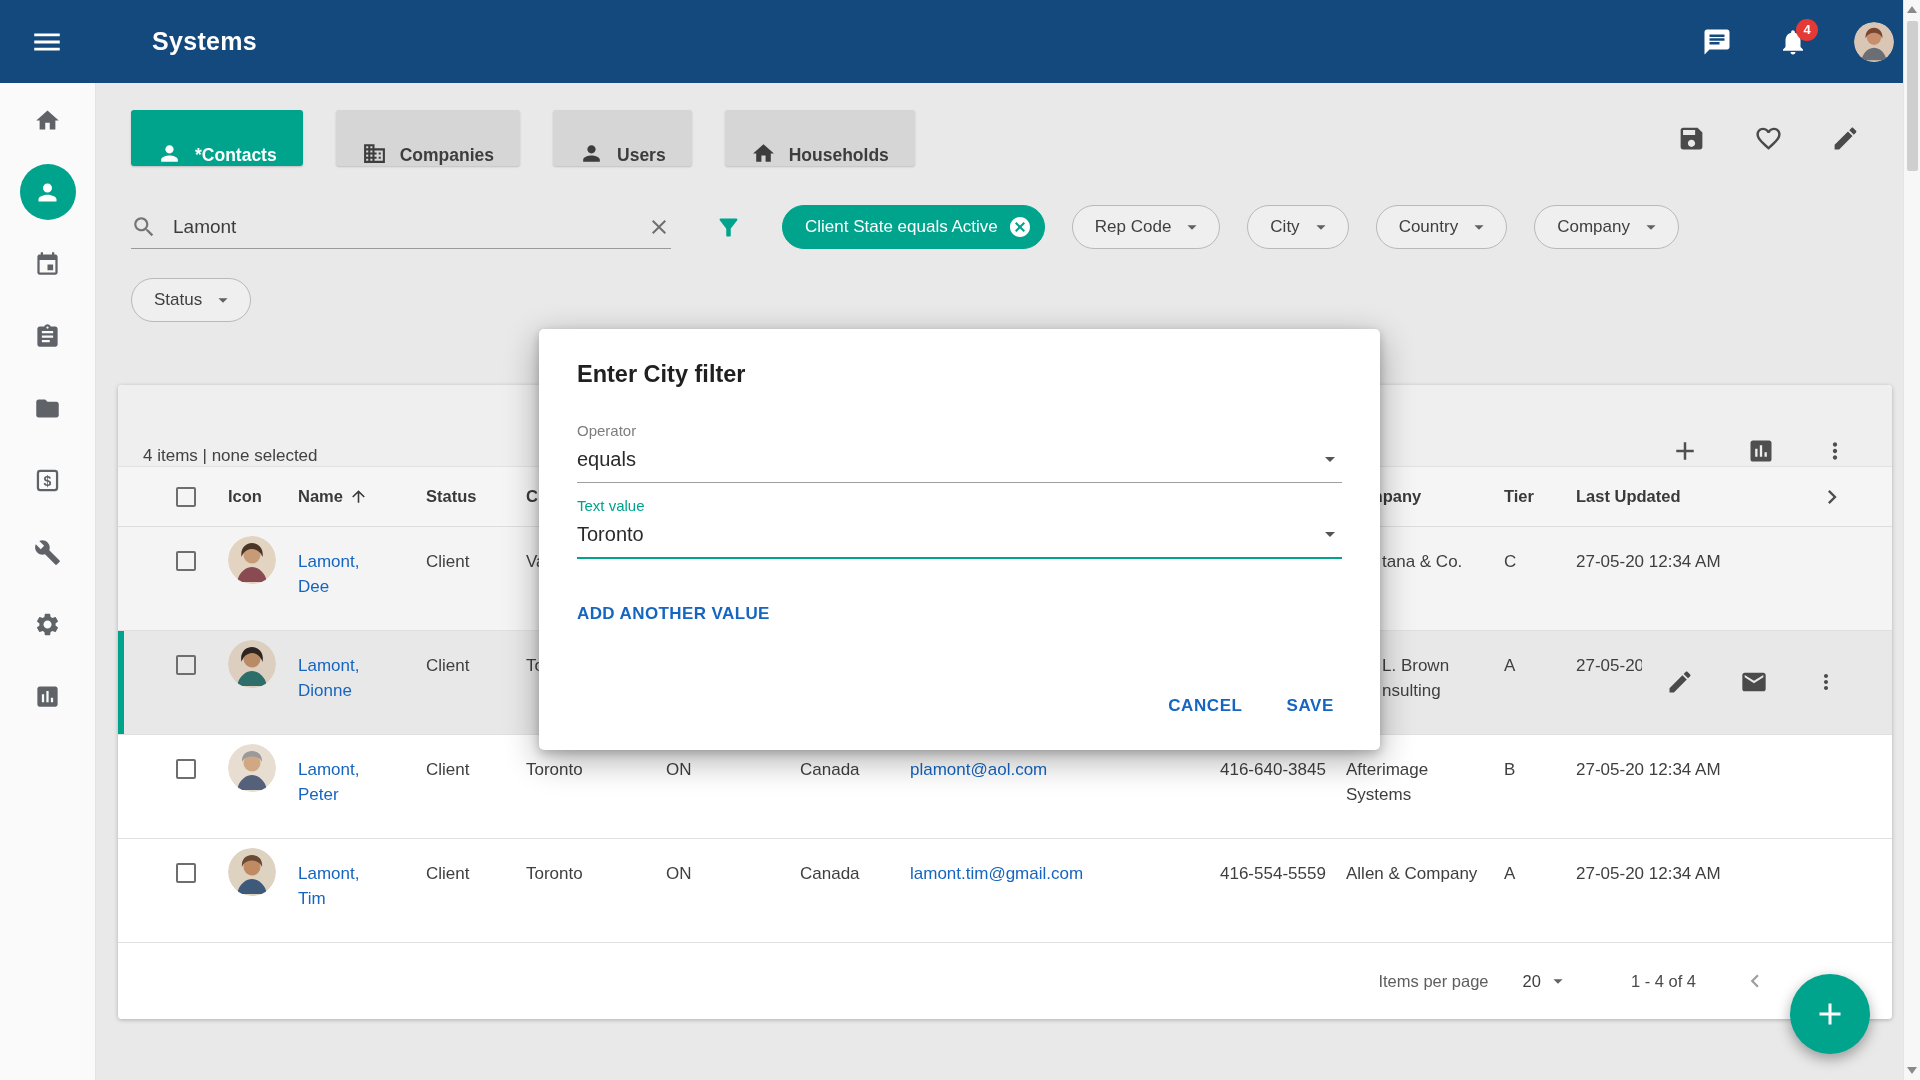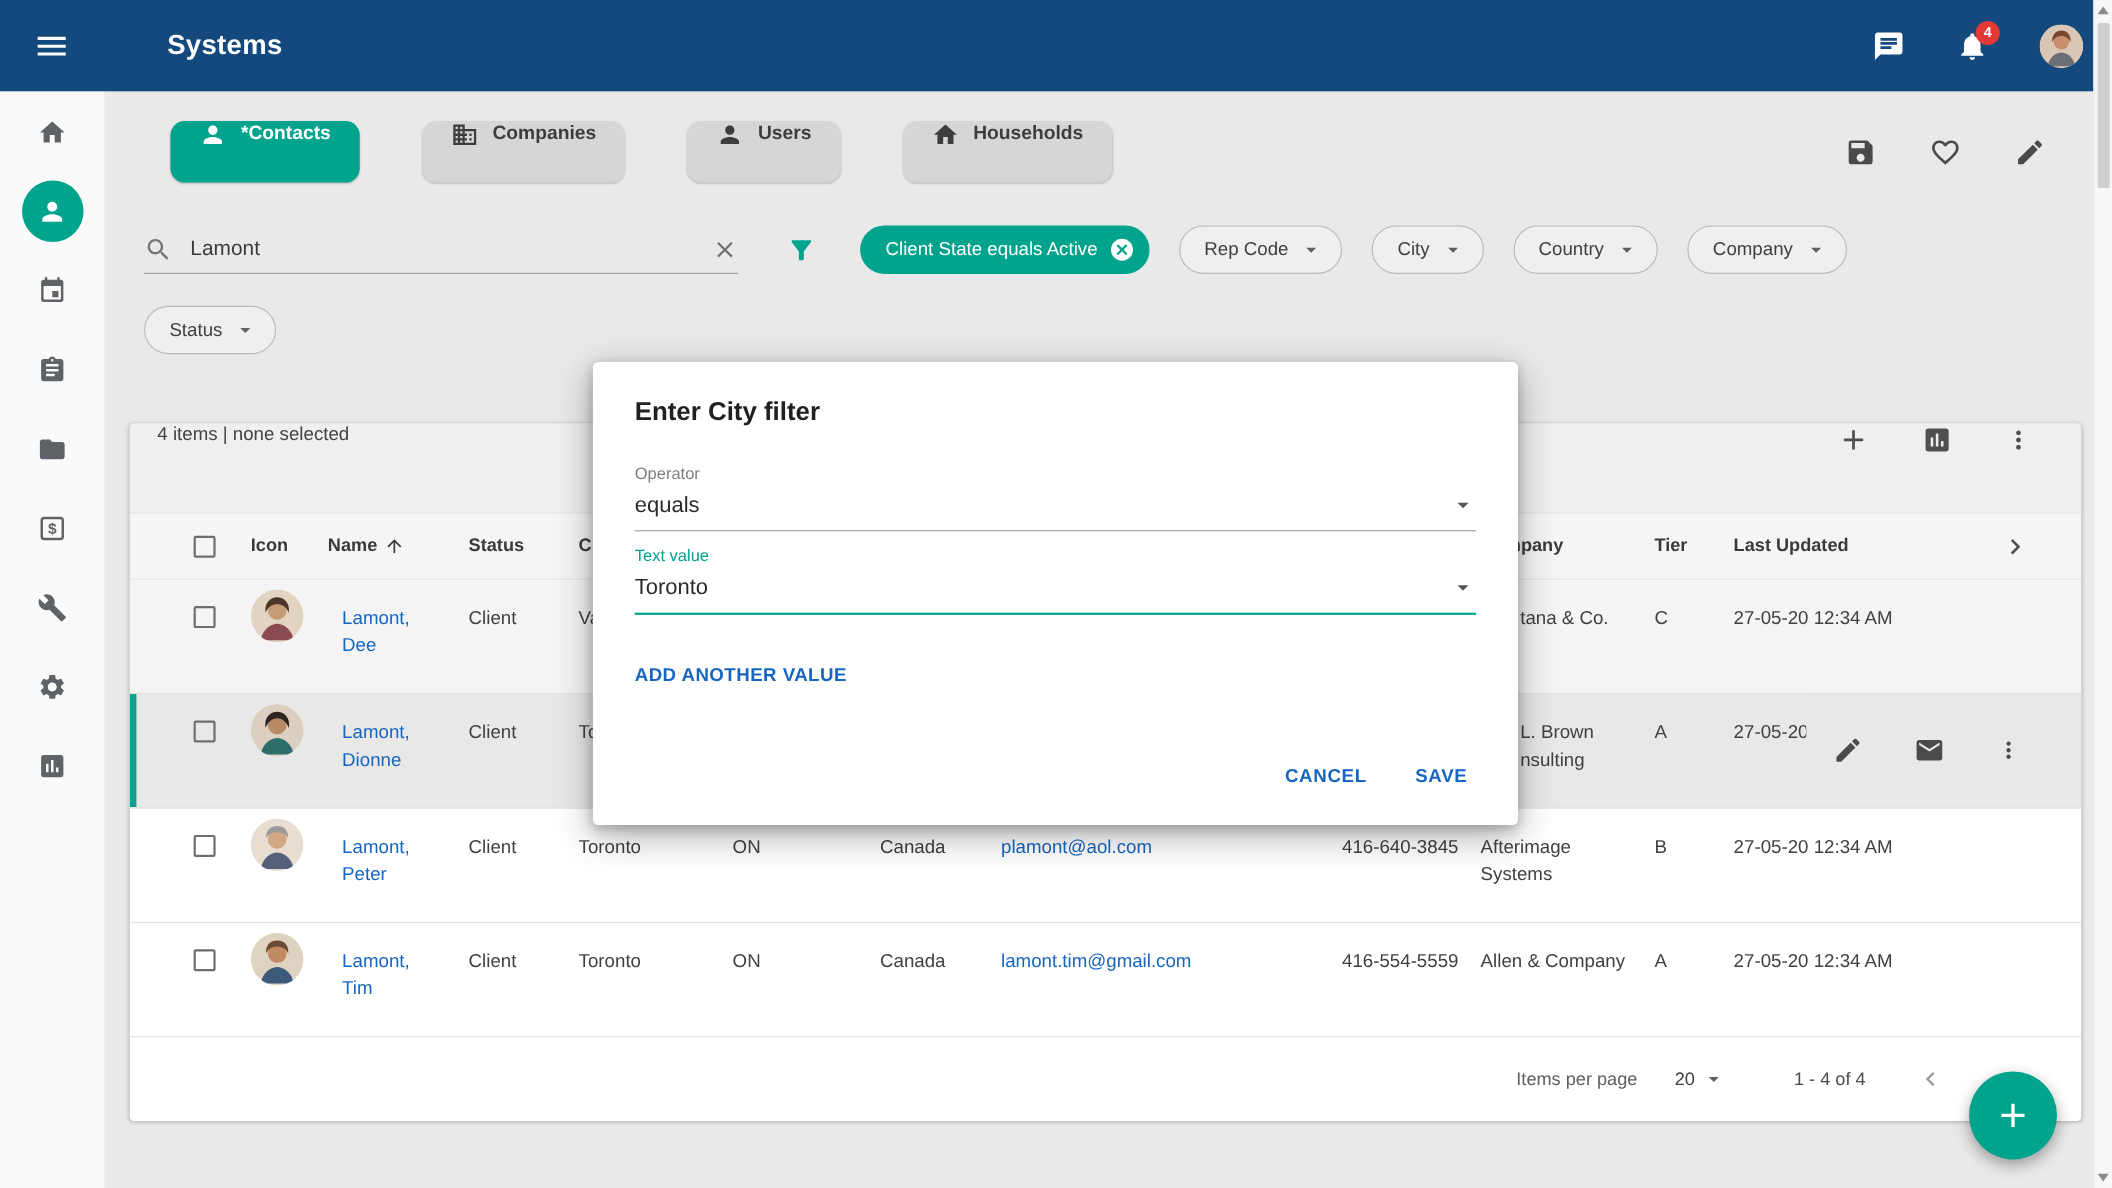--- a/index.html
+++ b/index.html
@@ -34,22 +34,22 @@
 
   
   .sidebar{position:absolute;left:0;top:83px;width:96px;bottom:0;background:#fafafa;border-right:1px solid #e3e3e3;
     display:flex;flex-direction:column;align-items:center;padding-top:9px;gap:16px;z-index:30;}
   .side-item{width:56px;height:56px;display:flex;align-items:center;justify-content:center;color:#5f6368;cursor:pointer;border-radius:50%;}
   .side-item .ic{width:27px;height:27px;}
   .side-item.active{background:var(--teal);color:#fff;}
 
   
   .tabs-row{position:absolute;left:131px;top:110px;right:60px;height:56px;display:flex;align-items:center;}
-  .tab{height:56px;display:flex;align-items:flex-start;gap:13px;padding:0 26px;border-radius:13px;background:#d6d6d6;
-    color:#3d3d3d;font-size:17.5px;font-weight:700;box-shadow:0 1px 2px rgba(0,0,0,.18);cursor:pointer;margin-right:33px;margin-left:24px;}
+  .tab{height:56px;display:flex;align-items:flex-end;gap:13px;padding:0 26px;border-radius:3px;background:#d6d6d6;
+    color:#3d3d3d;font-size:17.5px;font-weight:700;box-shadow:0 1px 2px rgba(0,0,0,.18);cursor:pointer;margin-right:33px;}
   .tab .ic{width:25px;height:25px;}
   .tab.active{background:var(--teal);color:#fff;}
   .tabs-right{margin-left:auto;display:flex;align-items:center;gap:48px;color:#4a4a4a;}
   .tool-ic{width:29px;height:29px;color:#4a4a4a;cursor:pointer;}
   .tool-ic svg{width:100%;height:100%;fill:currentColor;}
 
   
   .filter-row{position:absolute;left:131px;top:205px;height:44px;display:flex;align-items:center;}
   .search-box{width:540px;height:44px;display:flex;align-items:center;gap:14px;border-bottom:1px solid #9a9a9a;}
   .search-box .ic{color:#757575;width:26px;height:26px;}
@@ -64,42 +64,42 @@
   .chip .caret{width:22px;height:22px;color:#616161;}
   .chip .caret svg{width:100%;height:100%;fill:currentColor;}
   .chip.applied{background:var(--teal);border-color:var(--teal);color:#fff;padding-right:12px;}
   .chip.applied .cancel{width:24px;height:24px;color:#fff;}
   .chip.applied .cancel svg{width:100%;height:100%;fill:currentColor;}
   .filter-row2{position:absolute;left:131px;top:278px;height:44px;display:flex;align-items:center;}
 
   
   .card{position:absolute;left:118px;top:385px;width:1774px;background:#fff;border-radius:4px;
     box-shadow:0 1px 4px rgba(0,0,0,.25);overflow:hidden;z-index:10;}
-  .summary-row{height:82px;background:#efefef;border-bottom:1px solid #e2e2e2;display:flex;align-items:flex-start;
+  .summary-row{height:82px;background:#efefef;border-bottom:1px solid #e2e2e2;display:flex;align-items:flex-end;
     padding:0 44px 0 25px;font-size:17px;color:#424242;}
   .summary-icons{margin-left:auto;display:flex;align-items:center;gap:47px;color:#4f4f4f;}
   .summary-icons .ic{cursor:pointer;}
 
   .grid{display:grid;grid-template-columns:26px 84px 70px 128px 100px 140px 134px 110px 310px 126px 158px 72px 196px 1fr;}
   .thead{height:60px;background:#f5f5f5;border-bottom:1px solid #ddd;font-size:16.5px;font-weight:700;color:#3a3a3a;align-items:center;}
   .hcell{display:flex;align-items:center;gap:6px;cursor:pointer;}
   .sort-ic{width:19px;height:19px;color:#3a3a3a;}
   .sort-ic svg{width:100%;height:100%;fill:currentColor;}
   .chev-cell{display:flex;justify-content:center;color:#4f4f4f;}
 
   .trow{height:104px;border-bottom:1px solid #e0e0e0;font-size:17px;color:#3f3f3f;position:relative;align-items:start;cursor:pointer;}
   .trow.shade1{background:#f4f4f4;}
   .trow.selected{background:#e8e8e8;box-shadow:inset 6px 0 0 var(--teal);}
   .tcell{padding-top:22px;line-height:25px;padding-right:12px;}
   .cb-cell{padding-top:24px;display:flex;justify-content:center;}
   .av-cell{padding-top:9px;}
   .cb{width:20px;height:20px;border:2px solid #6e6e6e;border-radius:2px;background:transparent;cursor:pointer;}
   .avatar-row{width:48px;height:48px;border-radius:50%;overflow:hidden;}
   .link{color:var(--link);cursor:pointer;}
-  .name-link{display:inline-block;max-width:84px;color:var(--link);margin-left:13px;}
+  .name-link{display:inline-block;max-width:84px;color:var(--link);}
   .pad36{padding-left:36px;}
   .row-actions{position:absolute;right:0;top:0;bottom:1px;width:250px;background:#e8e8e8;
     display:flex;align-items:center;gap:46px;padding-left:24px;color:#4a4a4a;}
   .row-actions .ic{cursor:pointer;}
 
   .tfoot{height:76px;display:flex;align-items:center;justify-content:flex-end;padding-right:124px;
     font-size:16.5px;color:#5e5e5e;background:#fff;}
   .pp-select{display:flex;align-items:center;gap:6px;margin-left:34px;color:#3f3f3f;cursor:pointer;}
   .pp-select .caret{width:22px;height:22px;color:#616161;}
   .pp-select .caret svg{width:100%;height:100%;fill:currentColor;}

